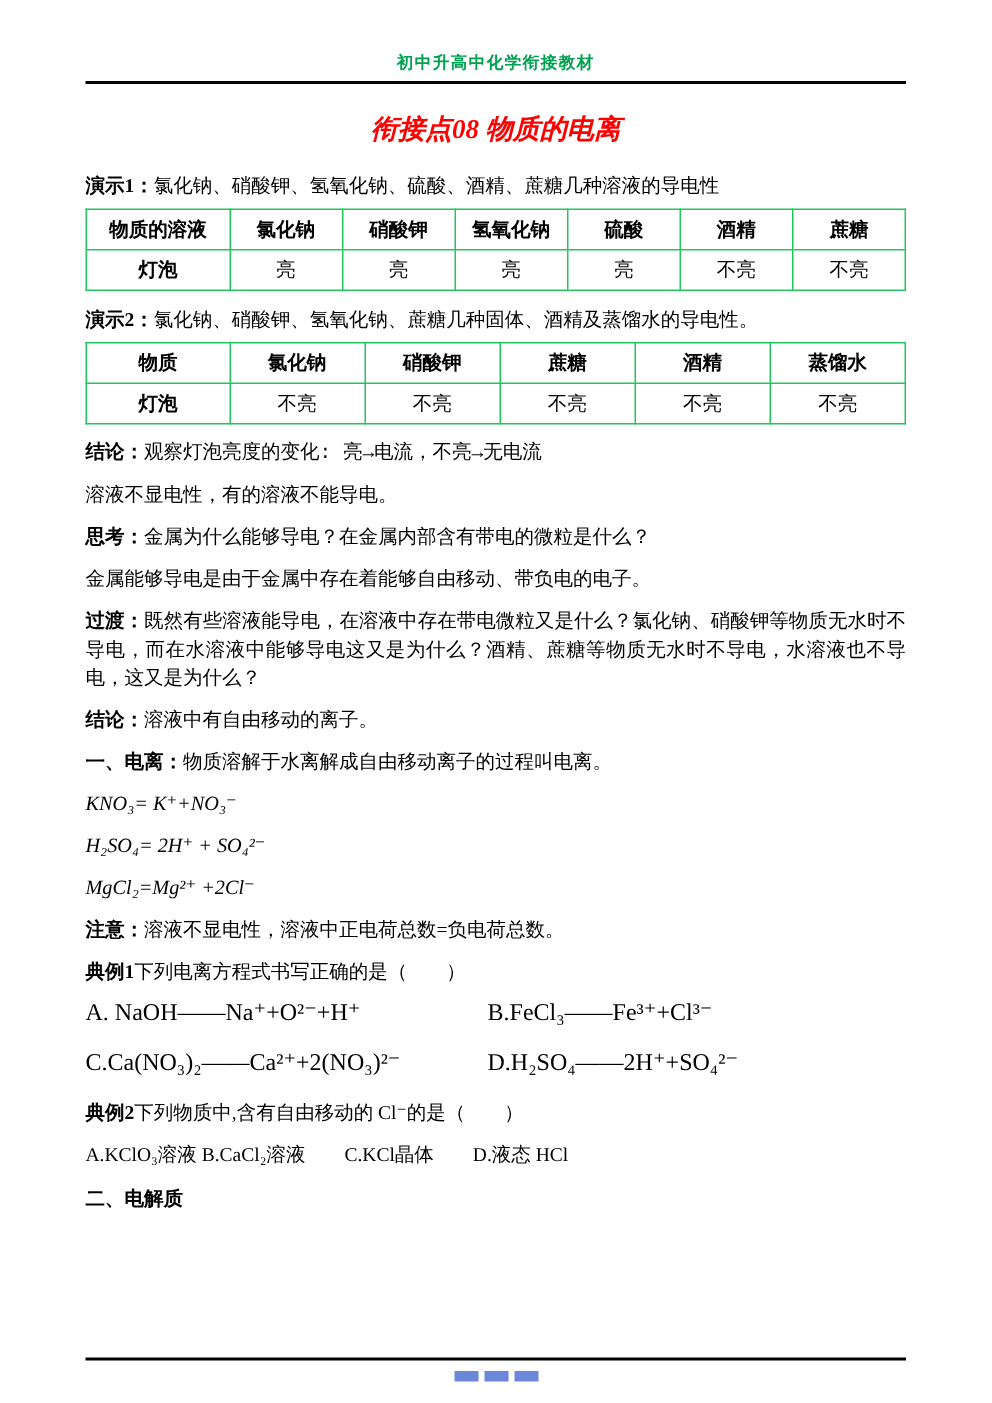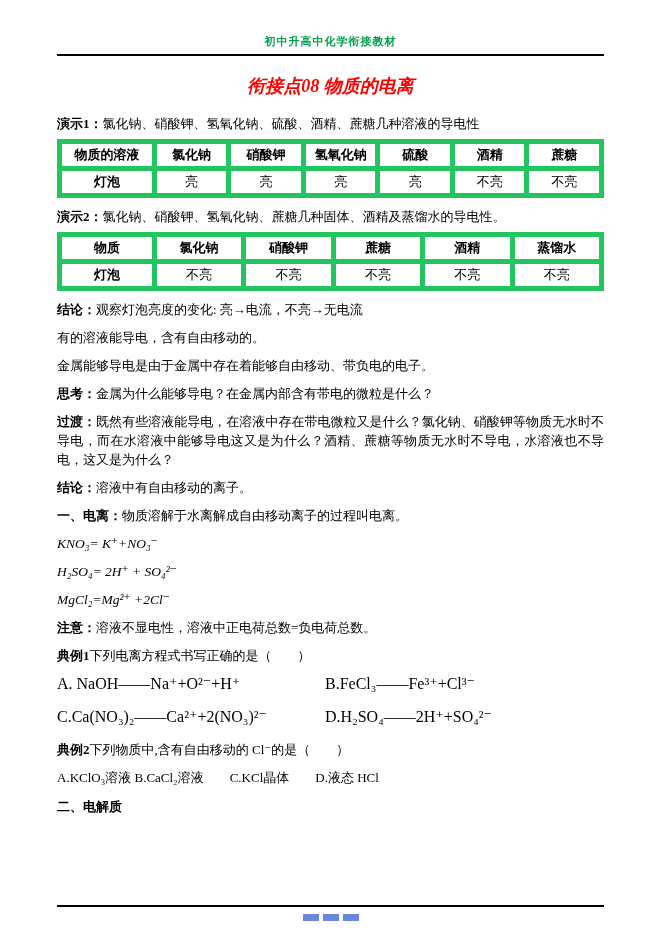--- a/index.html
+++ b/index.html
@@ -36,31 +36,31 @@
     font-style: italic;
   }
   .para {
     font-size: 13px;
     line-height: 19px;
     margin-bottom: 9px;
     text-align: justify;
   }
   .bold { font-weight: bold; }
   .demo-line { margin-bottom: 6px; }
-  .block-gap { margin-top: 5px; }
+  .block-gap { margin-top: 5px; font-family: Liberation Mono, monospace; }
   .tbl {
     width: 100%;
     border-collapse: collapse;
     table-layout: fixed;
     text-align: center;
     font-size: 13px;
     margin-bottom: 9px;
   }
   .tbl th, .tbl td {
-    border: 5px solid #22c55e;
+    border: 1px solid #22c55e;
     height: 27px;
     padding: 2px 3px;
     vertical-align: middle;
   }
   .tbl th { font-weight: bold; }
   .tbl .col1 { width: 17.5%; }
   .equation {
     font-size: 13.5px;
     line-height: 19px;
     margin-bottom: 9px;
@@ -147,25 +147,25 @@
         <td>不亮</td>
         <td>不亮</td>
         <td>不亮</td>
         <td>不亮</td>
       </tr>
     </tbody>
   </table>
 
   <p class="para block-gap"><span class="bold">结论：</span><span>观察灯泡亮度的变化: 亮→电流，不亮→无电流</span></p>
 
-  <p class="para">有的溶液能导电，含有自由移动的。</p>
+  <p class="para">溶液不显电性，有的溶液不能导电。</p>
+
+  <p class="para"><span class="bold">思考：</span><span>金属为什么能够导电？在金属内部含有带电的微粒是什么？</span></p>
 
   <p class="para">金属能够导电是由于金属中存在着能够自由移动、带负电的电子。</p>
-
-  <p class="para"><span class="bold">思考：</span><span>金属为什么能够导电？在金属内部含有带电的微粒是什么？</span></p>
 
   <p class="para"><span class="bold">过渡：</span><span>既然有些溶液能导电，在溶液中存在带电微粒又是什么？氯化钠、硝酸钾等物质无水时不导电，而在水溶液中能够导电这又是为什么？酒精、蔗糖等物质无水时不导电，水溶液也不导电，这又是为什么？</span></p>
 
   <p class="para"><span class="bold">结论：</span><span>溶液中有自由移动的离子。</span></p>
 
   <p class="para"><span class="bold">一、电离：</span><span>物质溶解于水离解成自由移动离子的过程叫电离。</span></p>
 
 
   <p class="equation">KNO₃= K⁺+NO₃⁻</p>
   <p class="equation">H₂SO₄= 2H⁺ + SO₄²⁻</p>

